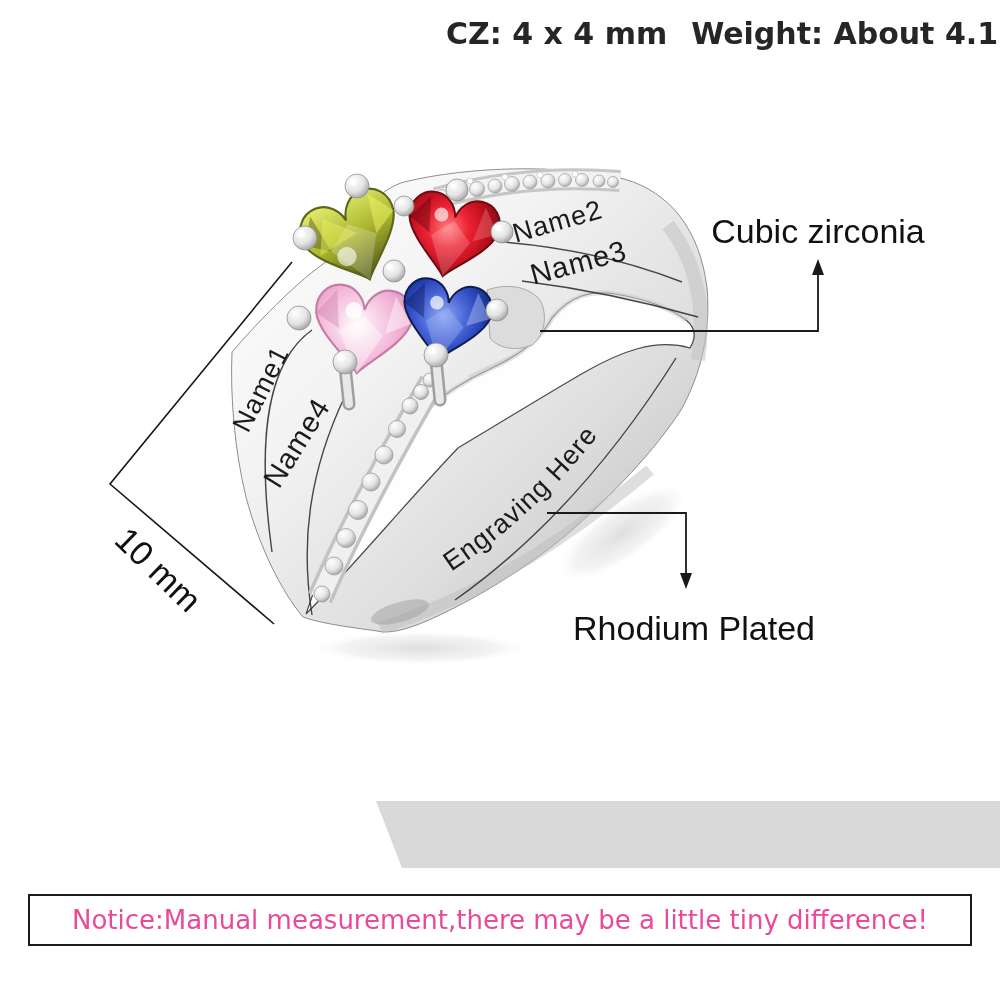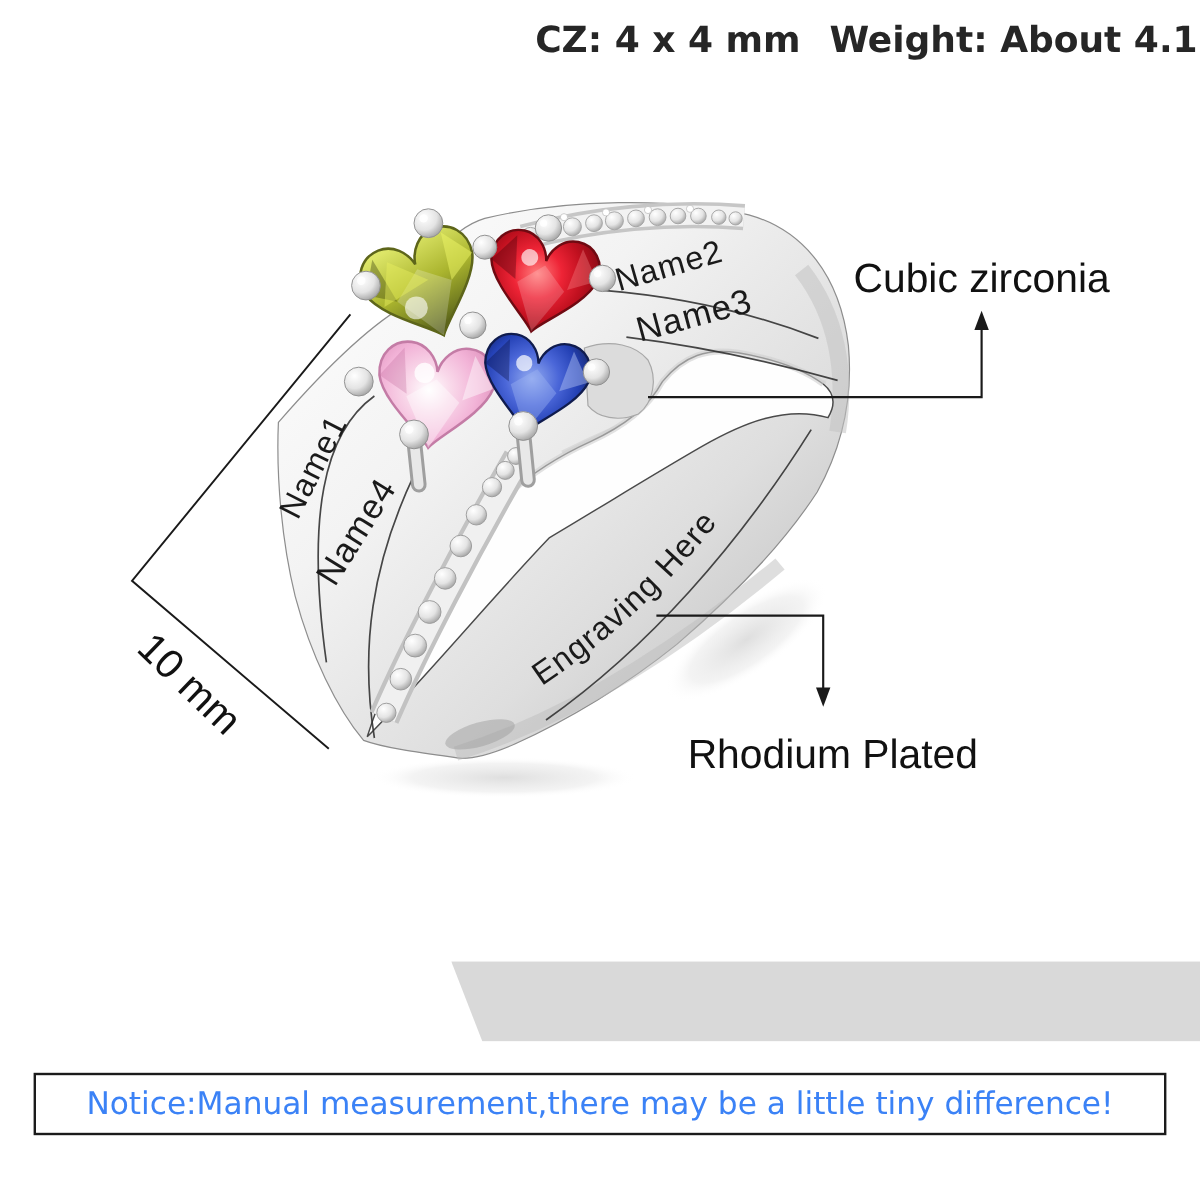--- a/index.html
+++ b/index.html
@@ -11,21 +11,21 @@
             -webkit-clip-path:polygon(376px 0,1000px 0,1000px 67px,402px 67px);
             clip-path:polygon(376px 0,1000px 0,1000px 67px,402px 67px);}
   .spec-text{position:absolute;left:446px;top:0;height:67px;line-height:67px;
              font-family:"DejaVu Sans","Liberation Sans",sans-serif;
              font-size:30px;font-weight:700;color:#262626;white-space:nowrap;}
   .spec-text .gap{display:inline-block;width:24px;}
   .notice-bar{position:absolute;left:28px;top:894px;width:940px;height:48px;
               border:2px solid #1b1b1b;background:#ffffff;
               display:flex;align-items:center;justify-content:center;}
   .notice-text{font-family:"DejaVu Sans","Liberation Sans",sans-serif;
-               font-size:26px;color:#3b82f6;white-space:nowrap;}
+               font-size:26px;color:#ec4899;white-space:nowrap;}
   text{font-family:"Liberation Sans","DejaVu Sans",sans-serif;}
   .engrave{fill:#1a1a1a;letter-spacing:1px;}
   .callout-label{fill:#111111;font-size:34px;}
 </style>
 </head>
 <body>
 
 <div id="stage">
 
 <svg id="ring-svg" viewBox="0 0 1000 1000">

